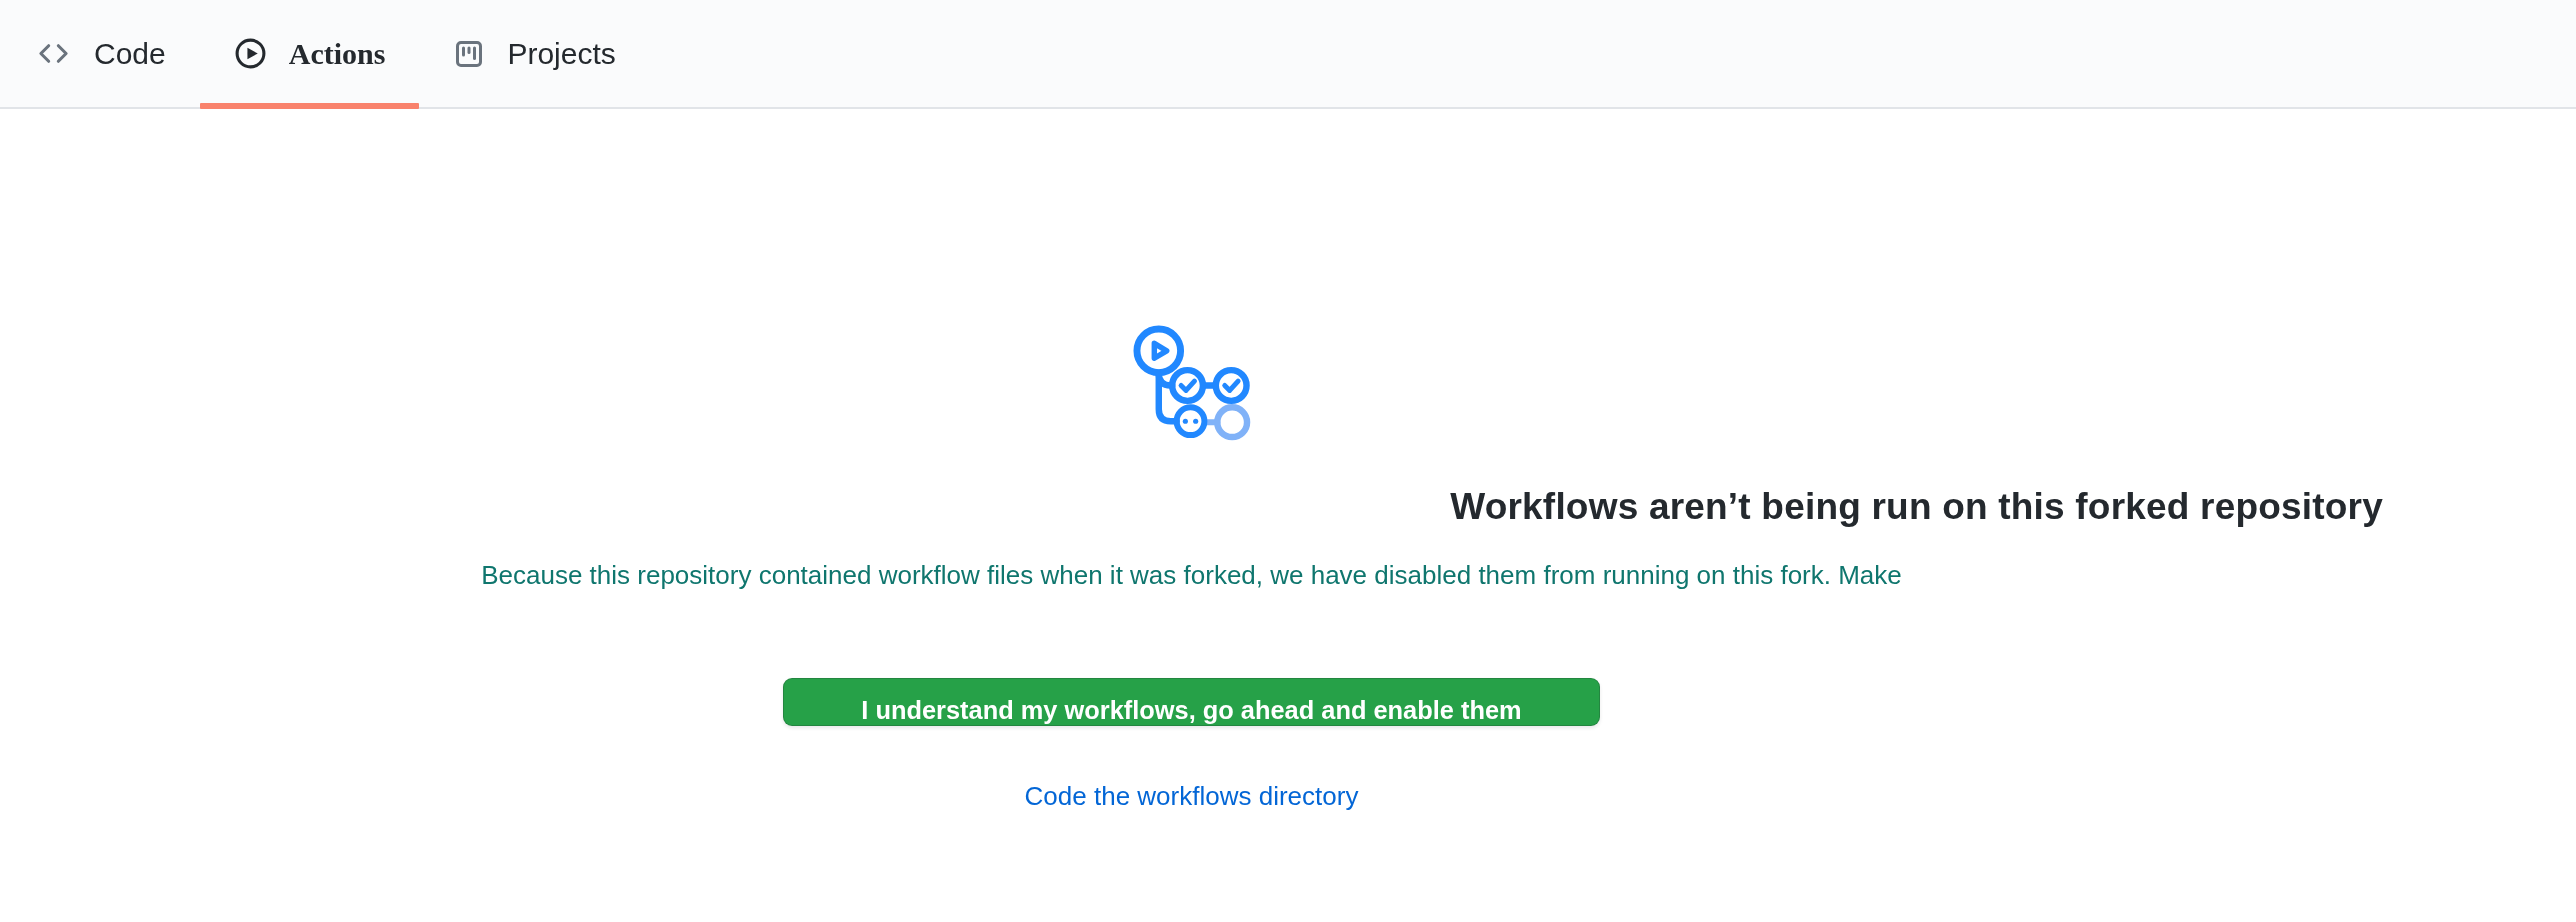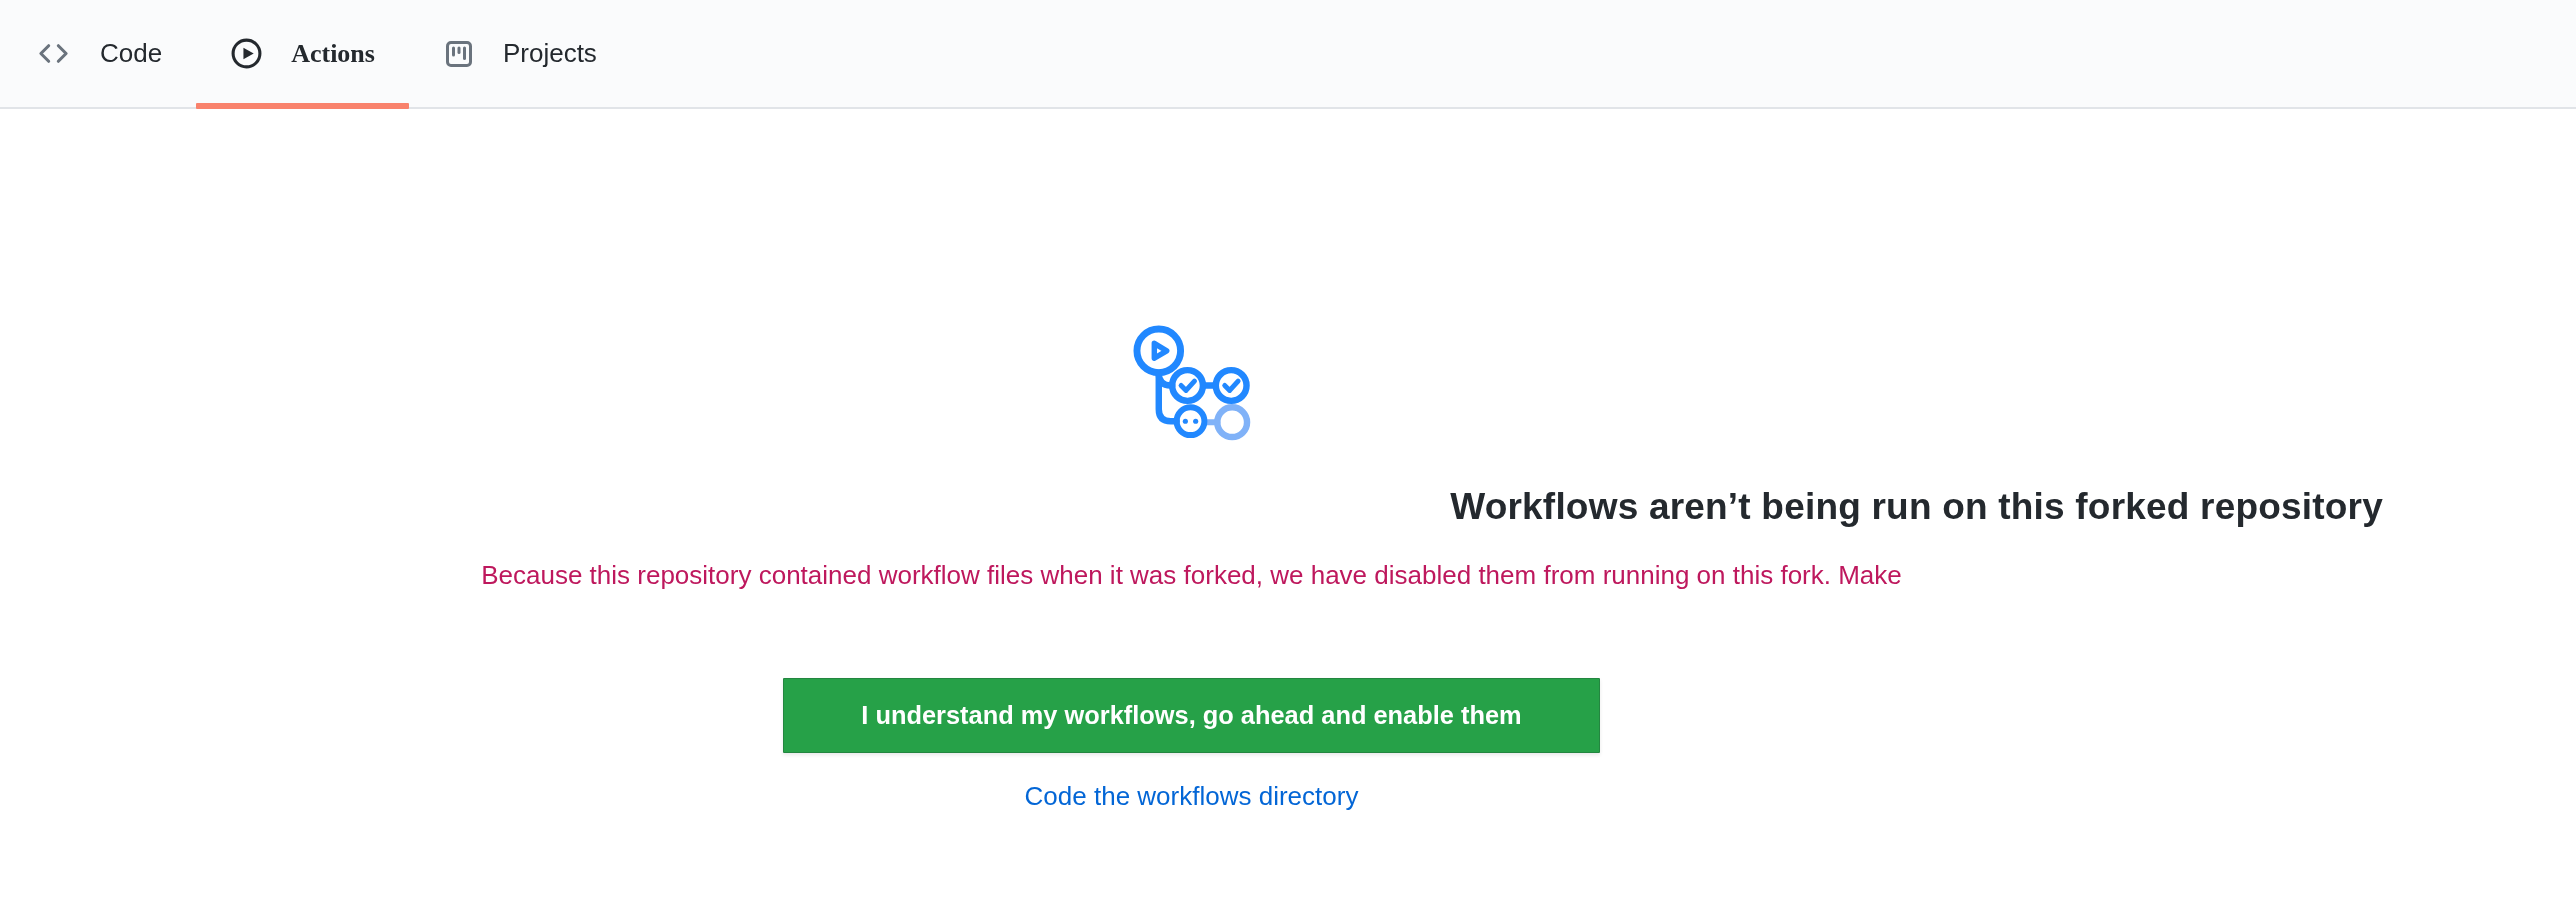--- a/index.html
+++ b/index.html
@@ -6,46 +6,46 @@
   html,body { width:2576px; height:923px; background:#ffffff; overflow:hidden;
               font-family:"Liberation Sans","DejaVu Sans",sans-serif; }
 
   
   .tab-bar {
     position:absolute; left:0; top:0; width:2576px; height:109px;
     background:#fafbfc; border-bottom:2px solid #e1e4e8;
     display:flex; align-items:stretch; padding-left:1px;
   }
   .tab {
-    position:relative; display:flex; align-items:center; gap:28px;
-    padding:0 34px; font-size:26px; color:#24292e; cursor:pointer;
+    position:relative; display:flex; align-items:center; gap:22px;
+    padding:0 34px; font-size:30px; color:#24292e; cursor:pointer;
     white-space:nowrap;
   }
   .tab .ticon { display:flex; align-items:center; color:#6a737d; }
   .tab.active { font-weight:700;font-family:Liberation Serif, serif; }
   .tab.active .ticon { color:#24292e; }
   .tab-underline {
     position:absolute; left:0; right:0; bottom:-2px; height:5.9px;
     background:#f9826c; border-radius:1px;
   }
 
   
   .center-col { position:absolute; left:0; width:2383px; text-align:center; }
 
   .illustration { position:absolute; left:1130px; top:325px; }
 
   .blurb-title { top:486px; font-size:37px; font-weight:700; color:#24292e; letter-spacing:0.2px;text-align:right; }
 
-  .blurb-desc { top:554px; font-size:26px; color:#be185d; line-height:42px; }
+  .blurb-desc { top:554px; font-size:26px; color:#0f766e; line-height:42px; }
   .blurb-desc span { display:block; }
 
   .button-row { top:678px; }
   .enable-btn {
-    display:inline-block; height:75px; line-height:63px; padding:0 77px;
-    background:#26a148; border:1px solid rgba(27,31,35,0.2); border-radius:1px;
+    display:inline-block; height:48px; line-height:63px; padding:0 77px;
+    background:#26a148; border:1px solid rgba(27,31,35,0.2); border-radius:9px;
     color:#ffffff; font-size:25.4px; font-weight:700;
     font-family:"Liberation Sans","DejaVu Sans",sans-serif; cursor:pointer;
     box-shadow:0 2px 3.9px rgba(27,31,35,0.1);
   }
 
   .link-row { top:781px; }
   .wf-link { font-size:26px; color:#0366d6; text-decoration:none; cursor:pointer; }
 </style>
 </head>
 <body>

